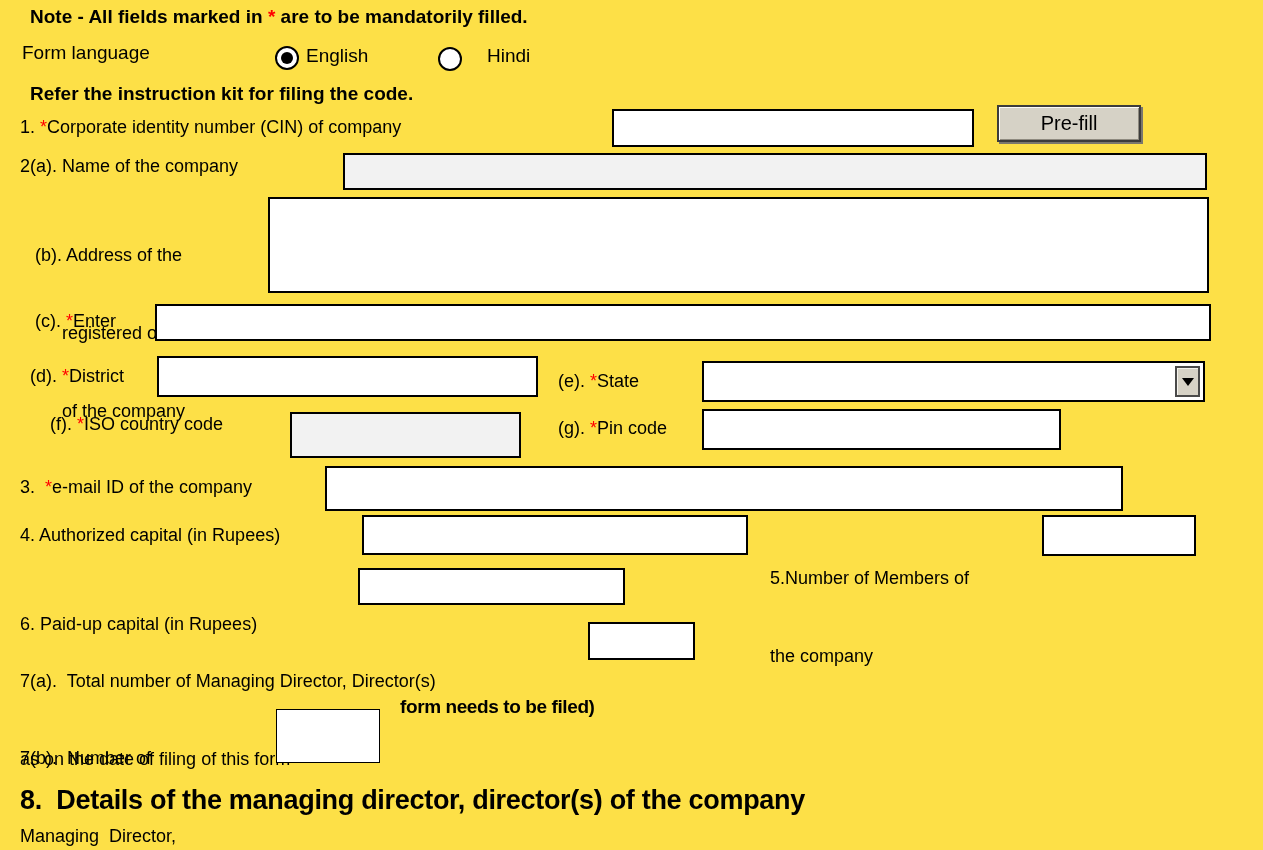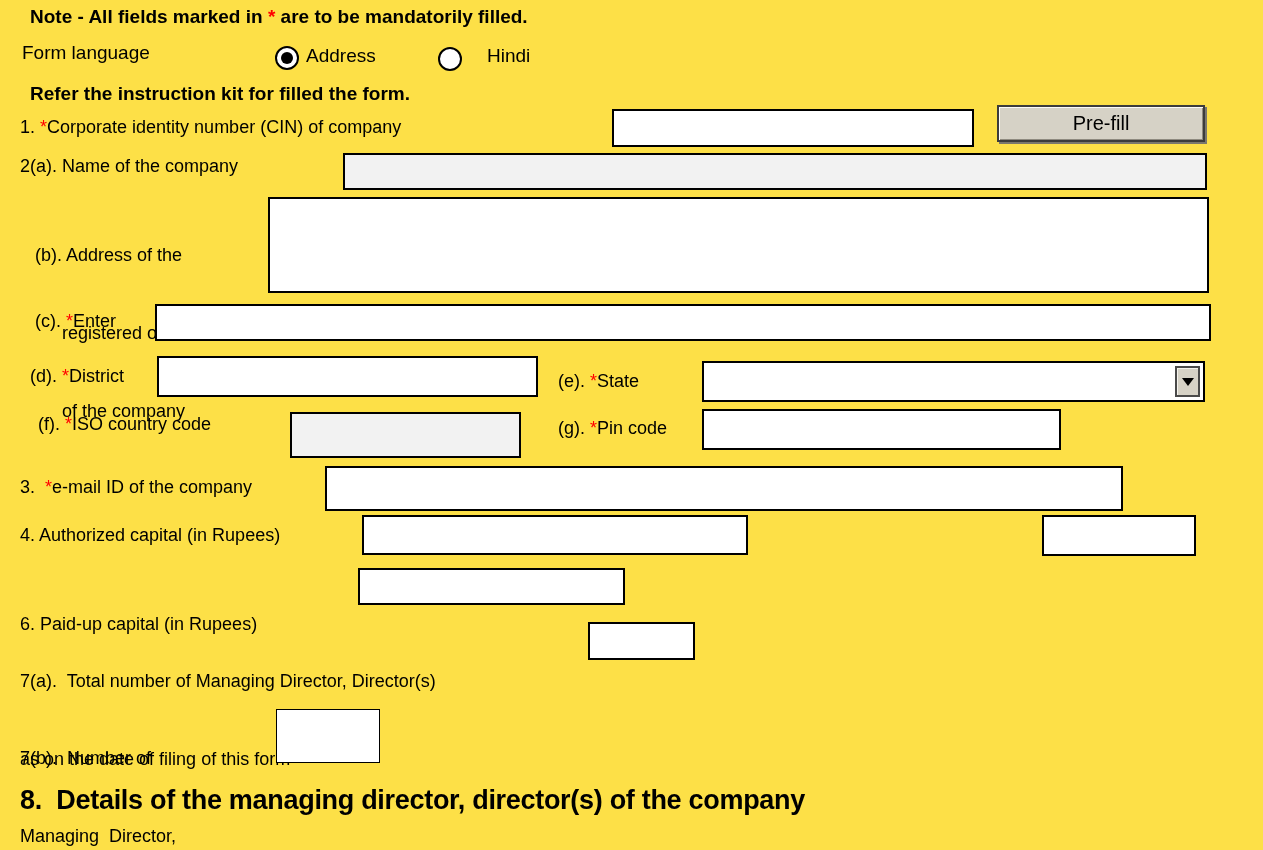--- a/index.html
+++ b/index.html
@@ -33,29 +33,29 @@
 </style>
 </head>
 <body>
 
 <div class="page">
 
   <div class="abs hdr" style="left:30px; top:6px;"><span>Note - All fields marked in </span><span class="req">*</span><span> are to be mandatorily filled.</span></div>
 
   <div class="abs rlabel" style="left:22px; top:42px;">Form language</div>
   <div class="radio checked" style="left:275px; top:46px;"></div>
-  <div class="abs rlabel" style="left:306px; top:45px;">Address</div>
+  <div class="abs rlabel" style="left:306px; top:45px;">English</div>
   <div class="radio" style="left:438px; top:47px;"></div>
   <div class="abs rlabel" style="left:487px; top:45px;">Hindi</div>
 
-  <div class="abs hdr" style="left:30px; top:83px;">Refer the instruction kit for filled the form.</div>
+  <div class="abs hdr" style="left:30px; top:83px;">Refer the instruction kit for filing the code.</div>
 
   <div class="abs lbl" style="left:20px; top:114px;"><span>1. </span><span class="req">*</span><span>Corporate identity number (CIN) of company</span></div>
   <input class="box" style="left: 612px; top: 109px; width: 362px; height: 38px;" value="">
-  <button class="prefill" style="left:997px; top:105px; width:208px; height:37px;">Pre-fill</button>
+  <button class="prefill" style="left:997px; top:105px; width:144px; height:37px;">Pre-fill</button>
 
   <div class="abs lbl" style="left:20px; top:153px;">2(a). Name of the company</div>
   <input class="box ro" style="left: 343px; top: 153px; width: 864px; height: 37px;" value="">
 
   <div class="abs lbl" style="left:35px; top:190px;">
     <div>(b). Address of the</div>
     <div style="margin-left:27px;">registered office</div>
     <div style="margin-left:27px;">of the company</div>
   </div>
   <textarea class="box" style="left: 268px; top: 197px; width: 941px; height: 96px;"></textarea>
@@ -66,45 +66,50 @@
   <div class="abs lbl" style="left:30px; top:363px;"><span>(d). </span><span class="req">*</span><span>District</span></div>
   <input class="box" style="left: 157px; top: 356px; width: 381px; height: 41px;" value="">
   <div class="abs lbl" style="left:558px; top:368px;"><span>(e). </span><span class="req">*</span><span>State</span></div>
   <div class="select" style="left:702px; top:361px; width:503px; height:41px;">
     <span style="position:absolute; left:8px; top:8px; font-size:17px;"></span>
     <div class="arrowbtn">
       <div class="tri"></div>
     </div>
   </div>
 
-  <div class="abs lbl" style="left:38px; top:411px;"><span>(f). </span><span class="req">*</span><span>ISO country code</span></div>
+  <div class="abs lbl" style="left:50px; top:411px;"><span>(f). </span><span class="req">*</span><span>ISO country code</span></div>
   <input class="box ro" style="left: 290px; top: 412px; width: 231px; height: 46px;" value="">
   <div class="abs lbl" style="left:558px; top:415px;"><span>(g). </span><span class="req">*</span><span>Pin code</span></div>
   <input class="box" style="left: 702px; top: 409px; width: 359px; height: 41px;" value="">
 
   <div class="abs lbl" style="left:20px; top:474px;"><span>3.  </span><span class="req">*</span><span>e-mail ID of the company</span></div>
   <input class="box" style="left: 325px; top: 466px; width: 798px; height: 45px;" value="">
 
   <div class="abs lbl" style="left:20px; top:522px;">4. Authorized capital (in Rupees)</div>
   <input class="box" style="left: 362px; top: 515px; width: 386px; height: 40px;" value="">
+  <div class="abs lbl" style="left:770px; top:513px;">
+    <div>5.Number of Members of</div>
+    <div>the company</div>
+  </div>
   <input class="box" style="left: 1042px; top: 515px; width: 154px; height: 41px;" value="">
 
   <div class="abs lbl" style="left:20px; top:565px;margin-top:46px;">6. Paid-up capital (in Rupees)</div>
   <input class="box" style="left: 358px; top: 568px; width: 267px; height: 37px;" value="">
 
   <div class="abs lbl" style="left:20px; top:616px;">
     <div>7(a).  Total number of Managing Director, Director(s)</div>
     <div>as on the date of filing of this form</div>
   </div>
   <input class="box" style="left: 588px; top: 622px; width: 107px; height: 38px;" value="">
 
   <div class="abs lbl" style="left:20px; top:693px;">
     <div>7(b).  Number of</div>
     <div>Managing  Director,</div>
     
   </div>
   <input class="box thin" style="left: 276px; top: 709px; width: 104px; height: 54px;" value="">
   <div class="abs note7b" style="left:400px; top:694px; width:810px;">
+    <div>form needs to be filed)</div>
   </div>
 
   <div class="abs hdr2" style="left:20px; top:785px; font-size:27px;">8.  Details of the managing director, director(s) of the company</div>
 
 </div>
 
 </body></html>

